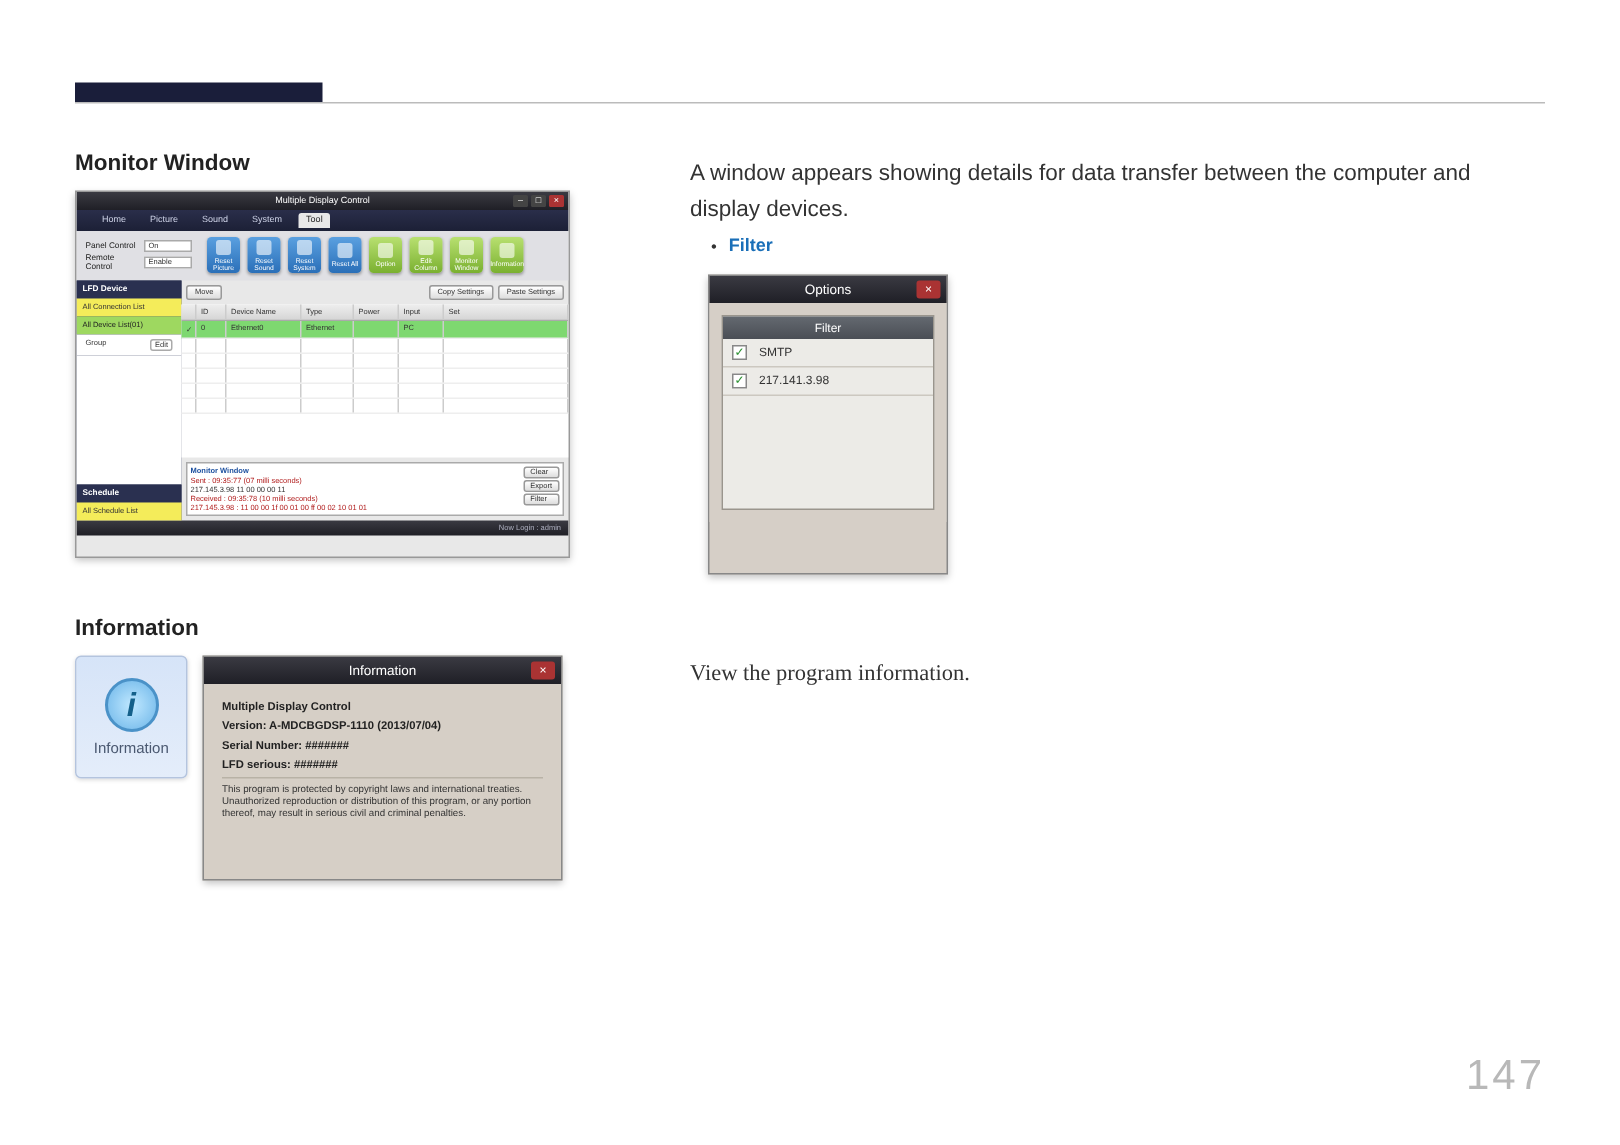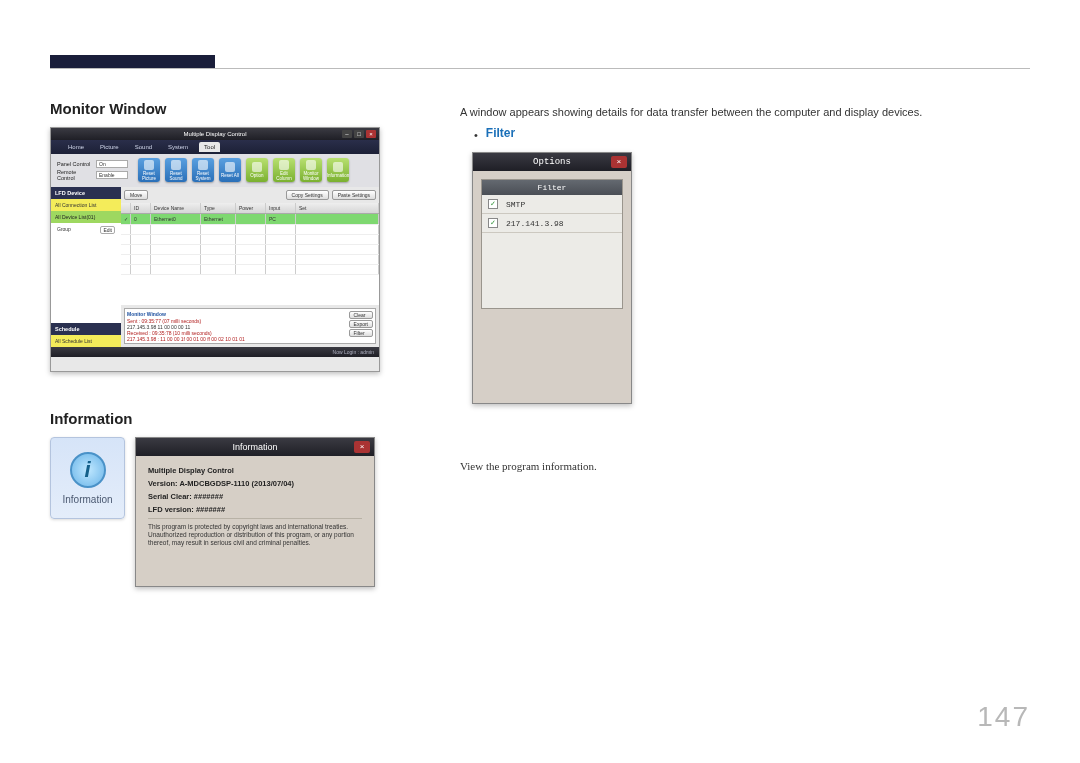--- a/index.html
+++ b/index.html
@@ -39,21 +39,21 @@
   }
   .col-left { width: 330px; flex-shrink: 0; }
   .col-right { flex: 1; padding-top: 4px; }
   .section-title {
     font-size: 15px;
     font-weight: bold;
     color: #222;
     margin-bottom: 10px;
   }
   .desc {
-    font-size: 11px;
+    font-size: 15px;
     color: #333;
     line-height: 1.6;
   }
   .bullet-row { display:flex; gap:8px; margin-top:4px; margin-left:14px; }
   .bullet-dot { font-size:11px; color:#333; line-height:1.7; }
   .filter-label {
     font-size: 12px;
     font-weight: bold;
     color: #1a6fb8;
   }
@@ -123,25 +123,25 @@
     margin:3px; height:36px; background:#fff; border:1px solid #aaa;
     font-size:5px; padding:2px; color:#333; position:relative;
   }
   .log-box .lt { color:#1a4e9e; font-weight:bold; margin-bottom:1px;}
   .log-box .lred { color:#b01a1a; }
   .log-btns { position:absolute; right:2px; top:2px; display:flex; flex-direction:column; gap:1px;}
   .lbtn { font-size:5px; padding:0 4px; border:1px solid #999; background:linear-gradient(#fff,#ddd); border-radius:2px;}
   .app-footer{ height:10px; background:linear-gradient(#3a3a42,#1f1f26); color:#aeb0c0; font-size:5px; text-align:right; padding-right:5px; line-height:10px;}
   
   .filter-dialog {
-    width:160px; height:252px; border:1px solid #888;
+    width:160px; height:200px; border:1px solid #888;
     background:#d6cfc7;
     box-shadow:0 2px 5px rgba(0,0,0,0.25);
     font-size:9px;
-    margin-top:8px; margin-left:12px;font-family:Liberation Mono, monospace;
+    margin-top:8px; margin-left:12px;
   }
   .dlg-titlebar {
     height:18px; background:linear-gradient(#3a3a42,#1f1f26);
     color:#fff; font-size:9px; text-align:center; line-height:18px;
     position:relative;
   }
   .dlg-close { position:absolute; right:4px; top:3px; width:16px; height:12px; background:#a33; border-radius:2px; color:#fff; font-size:8px; text-align:center; line-height:12px;}
   .dlg-body { padding:8px; background:#d6cfc7; height:146px; }
   .filter-inner {
     border:1px solid #9a958d; background:#ecebe7; height:130px;
@@ -380,22 +380,22 @@
             <span>Information</span>
           </div>
           <div class="info-dialog">
             <div class="dlg-titlebar">
               <span>Information</span>
               <div class="dlg-close">×</div>
             </div>
             <div class="info-body">
               <div class="info-line b">Multiple Display Control</div>
               <div class="info-line b">Version: A-MDCBGDSP-1110 (2013/07/04)</div>
-              <div class="info-line b">Serial Clear: #######</div>
-              <div class="info-line b">LFD version: #######</div>
+              <div class="info-line b">Serial Number: #######</div>
+              <div class="info-line b">LFD serious: #######</div>
               <div class="info-disc">This program is protected by copyright laws and international treaties. Unauthorized reproduction or distribution of this program, or any portion thereof, may result in serious civil and criminal penalties.</div>
             </div>
           </div>
         </div>
       </div>
     </div>
 
     <div class="col-right">
       <div class="desc">A window appears showing details for data transfer between the computer and display devices.</div>
       <div class="bullet-row">

